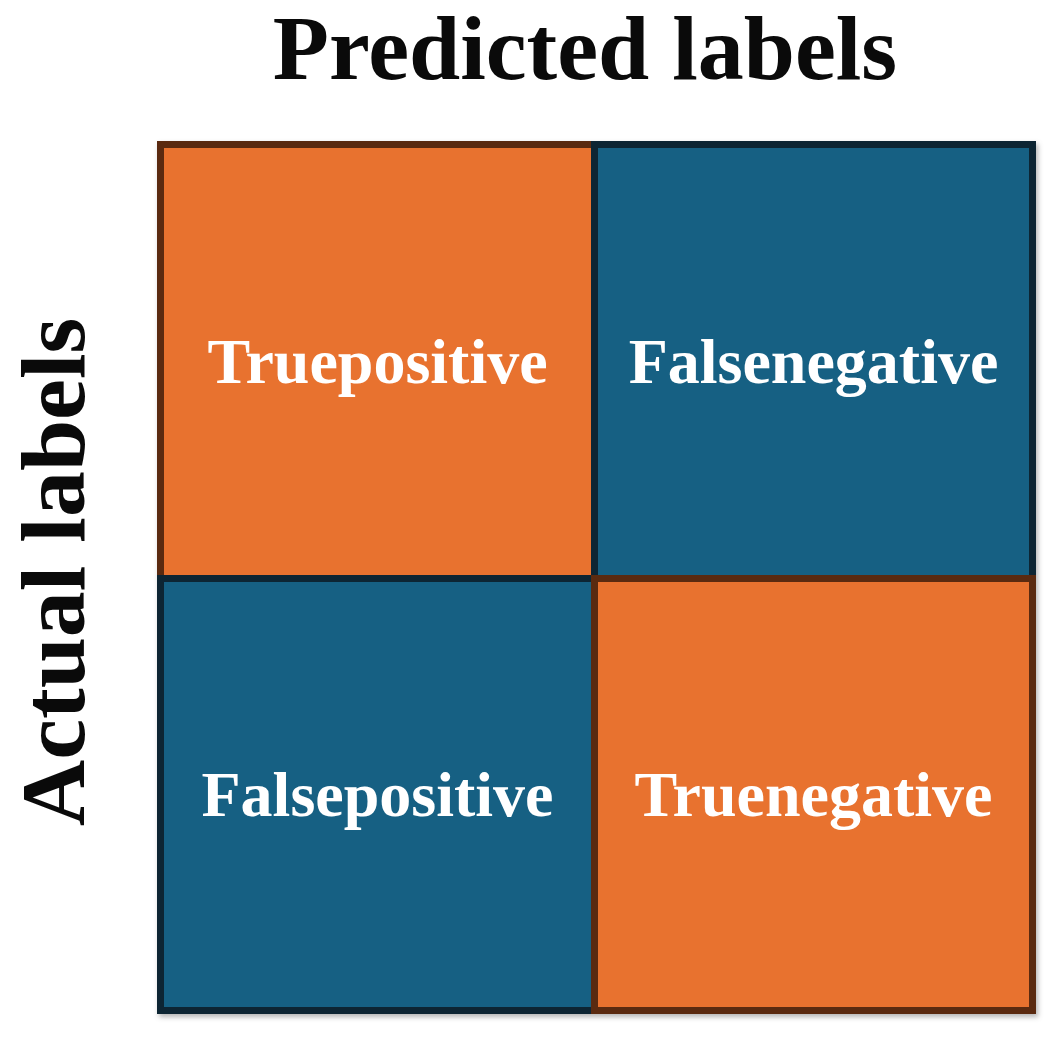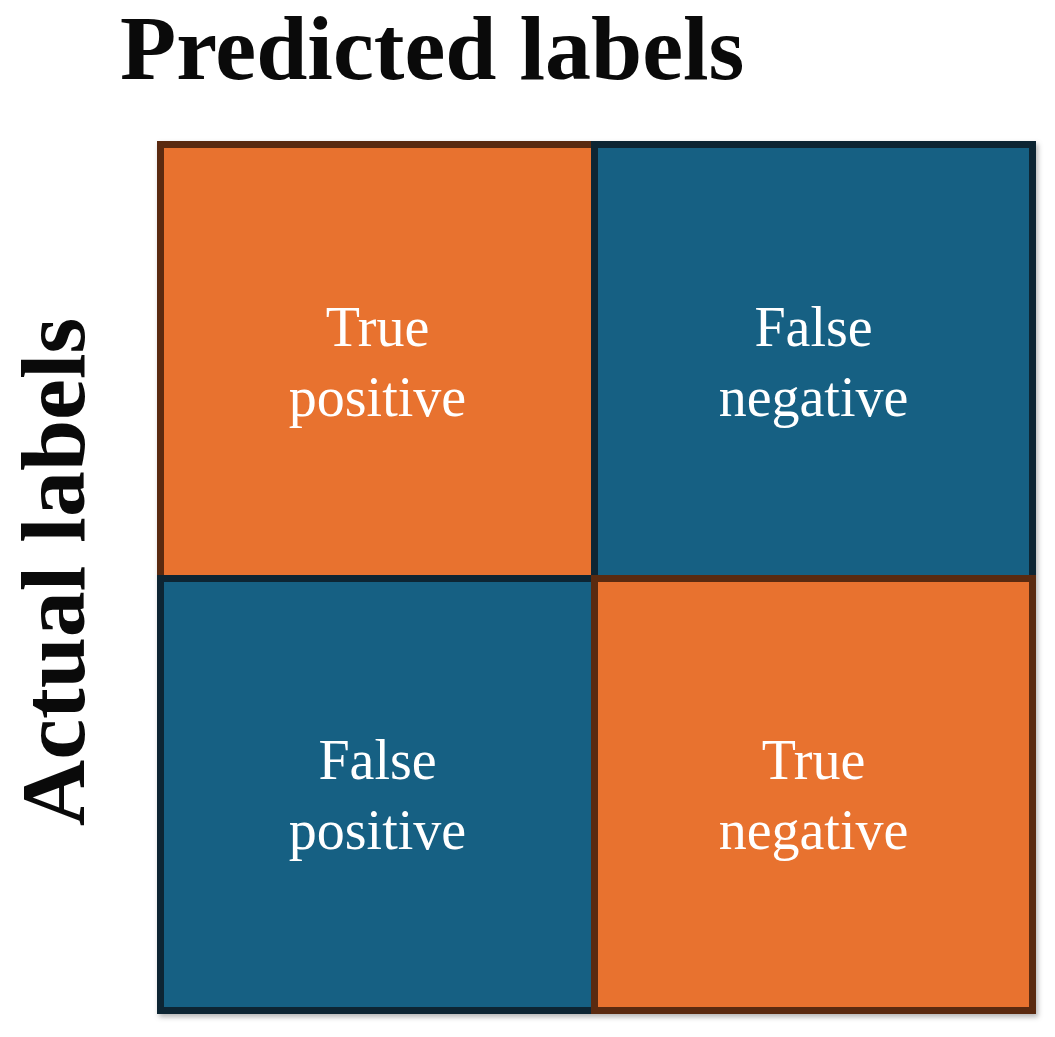--- a/index.html
+++ b/index.html
@@ -10,21 +10,21 @@
     height: 1037px;
     background: #ffffff;
     overflow: hidden;
     font-family: "Liberation Serif", "DejaVu Serif", serif;
   }
   .top-title {
     position: absolute;
     left: 120px;
     top: 2px;
     width: 930px;
-    text-align: left;
+    text-align: center;
     font-size: 92px;
     font-weight: bold;
     line-height: 1;
     color: #0a0a0a;
     white-space: nowrap;
   }
   .left-title {
     position: absolute;
     left: 53px;
     top: 572px;
@@ -40,29 +40,30 @@
     left: 157px;
     top: 141px;
     width: 879px;
     height: 873px;
     box-shadow: 2px 3px 5px rgba(90, 90, 90, 0.45);
     z-index: 0;
   }
   .cell {
     position: absolute;
     display: flex;
-    flex-direction: column;
+    flex-direction: row;
     align-items: center;
     justify-content: center;
     text-align: center;
     border-style: solid;
     border-width: 7px;
-    font-size: 56px;
+    font-size: 64px;
     line-height: 1.25;
     color: #ffffff;
+    font-weight: bold;
   }
   .cell-tl { left: 157px; top: 141px; width: 441px; height: 441px; z-index: 1; }
   .cell-tr { left: 591px; top: 141px; width: 445px; height: 441px; z-index: 2; }
   .cell-bl { left: 157px; top: 575px; width: 441px; height: 439px; z-index: 2; }
   .cell-br { left: 591px; top: 575px; width: 445px; height: 439px; z-index: 3; }
   .cell-line { display: block; }
 </style>
 </head>
 <body>
 

